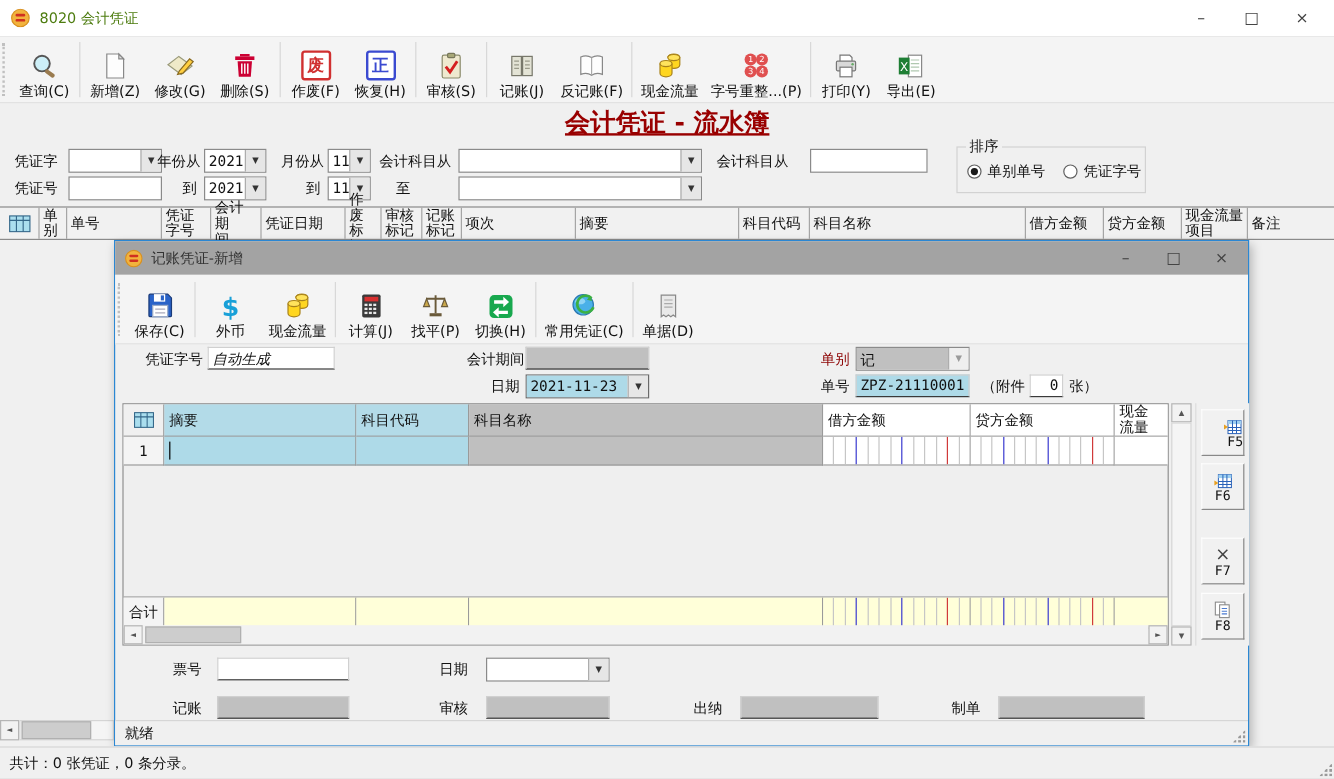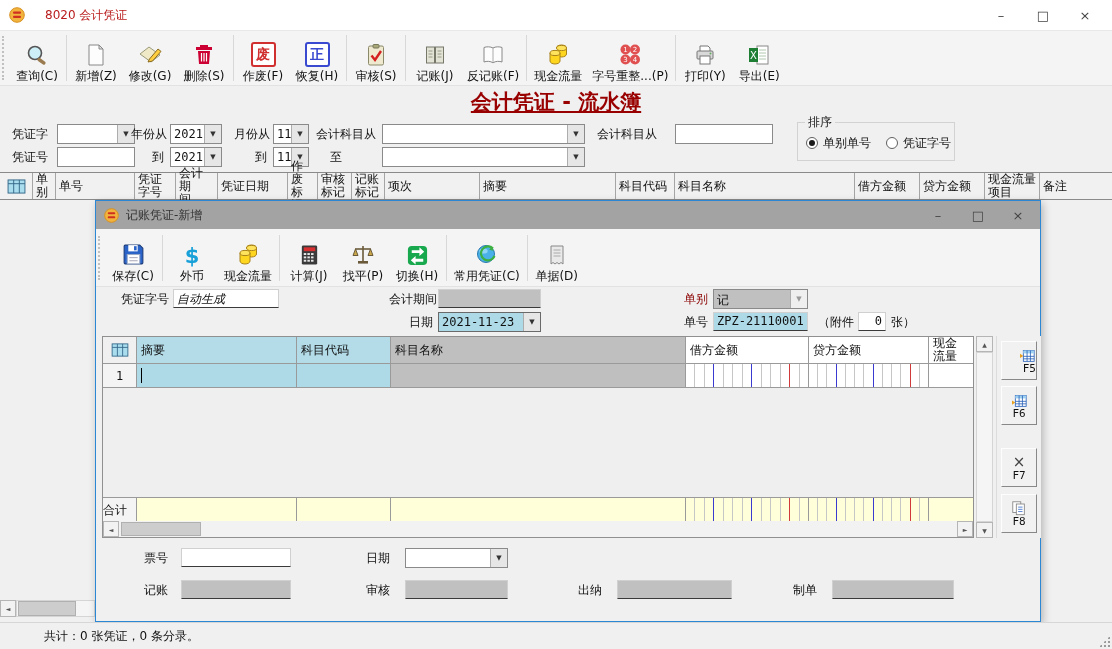--- a/index.html
+++ b/index.html
@@ -2,21 +2,21 @@
 <html><head>
 <meta charset="utf-8">
 <style>
   html,body{margin:0;padding:0;background:#d8d8d8;font-family:"DejaVu Sans","Liberation Sans",sans-serif;}
   #app{position:relative;width:1112px;height:649px;background:#f0f0f0;outline:1px solid #9f9f9f;overflow:hidden;font-size:12px;color:#111;}
   .abs{position:absolute;}
   .lbl{position:absolute;white-space:nowrap;line-height:20px;}
   .mono{font-family:"DejaVu Sans Mono","Liberation Mono",monospace;}
   
   .titlebar{position:absolute;left:0;top:0;width:1112px;height:30px;background:#ffffff;border-bottom:1px solid #e8e8e8;display:flex;align-items:center;}
-  .titlebar .ttl{color:#b91c1c;margin-left:20px;}
+  .titlebar .ttl{color:#4d7c0f;margin-left:8px;}
   .appico{margin-left:9px;display:flex;}
   .wctrls{position:absolute;right:6px;top:0;height:30px;display:flex;}
   .wc{width:42px;height:30px;display:flex;align-items:center;justify-content:center;color:#444;font-size:13px;}
   
   .toolbar{position:absolute;display:flex;align-items:center;background:#f4f4f4;border-bottom:1px solid #e2e2e2;}
   .grip{width:4px;height:44px;margin:0 2px 0 2px;border-left:2px dotted #c0c0c0;}
   .tbtn{display:flex;flex-direction:column;align-items:center;justify-content:flex-end;min-width:44px;height:50px;padding:1px 5px;gap:2px;}
   .tlbl{font-size:12px;color:#111;white-space:nowrap;line-height:14px;}
   .tico{height:26px;display:flex;align-items:flex-end;justify-content:center;}
   .tsep{width:1px;background:#d8d8d8;height:46px;margin:0 2px;align-self:center;}
@@ -582,21 +582,21 @@
               <span class="ag-cell"></span>
               <span class="ag-cell ag-red"></span>
               <span class="ag-cell"></span>
               <span class="ag-cell"></span>
             </div>
           </div>
         <div class="gc" style="width:44px;background:#fff;border-right:none;"></div>
       </div>
 
       <div class="abs" style="left:0;top:160px;width:870px;height:26px;display:flex;border-top:1px solid #9a9a9a;">
-        <div class="gc" style="width:34px;background:#f4f4f4;display:flex;align-items:center;justify-content:flex-start;">
+        <div class="gc" style="width:34px;background:#f4f4f4;display:flex;align-items:center;justify-content:center;">
             <span>合计</span>
           </div>
         <div class="gc" style="width:160px;background:#ffffd9;"></div>
         <div class="gc" style="width:94px;background:#ffffd9;"></div>
         <div class="gc" style="width:295px;background:#ffffd9;"></div>
         <div class="gc" style="width:123px;background:#ffffd9;">
             <div class="agrid">
               <span class="ag-cell"></span>
               <span class="ag-cell"></span>
               <span class="ag-cell ag-blue"></span>
@@ -699,20 +699,24 @@
     </div>
     <span class="lbl" style="left:48px;top:379px;">记账</span>
     <div class="ubox gray" style="left:85px;top:379px;width:110px;"></div>
     <span class="lbl" style="left:270px;top:379px;">审核</span>
     <div class="ubox gray" style="left:309px;top:379px;width:103px;"></div>
     <span class="lbl" style="left:482px;top:379px;">出纳</span>
     <div class="ubox gray" style="left:521px;top:379px;width:115px;"></div>
     <span class="lbl" style="left:697px;top:379px;">制单</span>
     <div class="ubox gray" style="left:736px;top:379px;width:122px;"></div>
 
+    <div class="statusbar" style="top:399px;height:21px;">
+      <span style="margin-left:8px;">就绪</span>
+      <div class="sizegrip"></div>
+    </div>
   </div>
 
-  <div class="statusbar" style="top:622px;height:27px;padding-left:36px;">
+  <div class="statusbar" style="top:622px;height:27px;">
     <span style="margin-left:8px;">共计：0 张凭证，0 条分录。</span>
     <div class="sizegrip"></div>
   </div>
 
 </div>
 
 </body></html>

